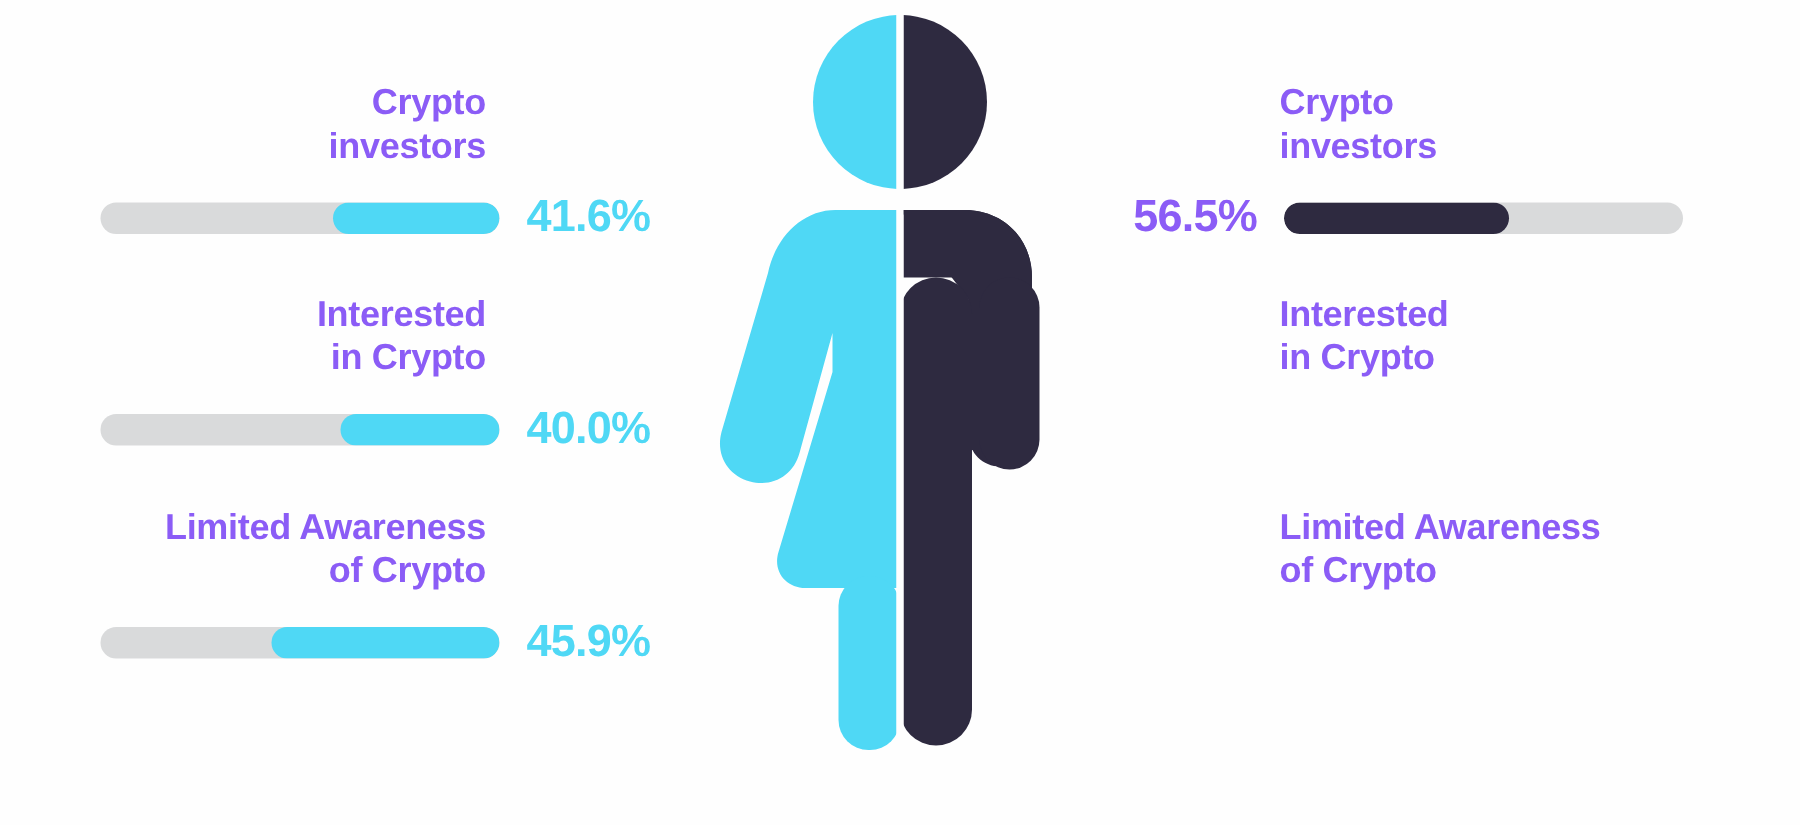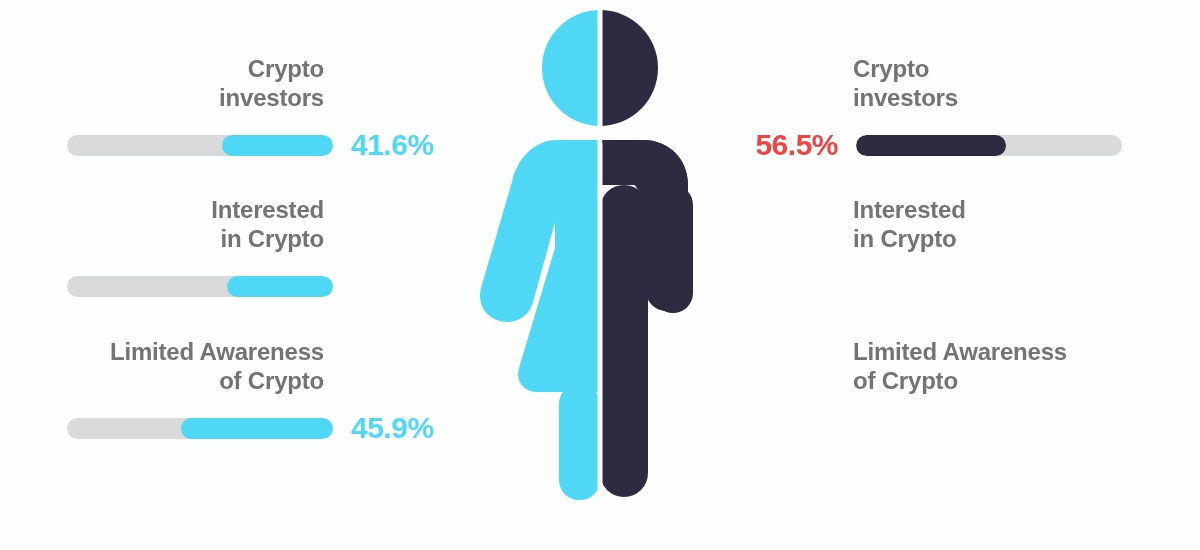--- a/index.html
+++ b/index.html
@@ -35,21 +35,21 @@
   .row-2 { top: 183px; }
   .row-3 { top: 325px; }
 
   
   .label {
     position: absolute;
     top: 12px;
     font-size: 24px;
     font-weight: 700;
     line-height: 29px;
-    color: #737373;
+    color: #8b5cf6;
     letter-spacing: -0.2px;
     white-space: pre-line;
   }
   .row.left .label {
     right: 146px;
     text-align: right;
   }
   .row.right .label {
     left: 118px;
     text-align: left;
@@ -90,21 +90,21 @@
     letter-spacing: -0.5px;
     flex: 0 0 auto;
   }
   .row.left .value {
     color: #4fd8f5;
     margin-left: 18px;
     text-align: left;
     width: 98px;
   }
   .row.right .value {
-    color: #ef4444;
+    color: #8b5cf6;
     margin-right: 18px;
     text-align: right;
     width: 98px;
     order: -1;
   }
 
   
   .figure {
     position: absolute;
     left: 455px;
@@ -130,20 +130,21 @@
     </div>
   </div>
 
   <div class="row left row-2">
     <div class="label">Interested
 in Crypto</div>
     <div class="bar-line">
       <div class="track">
         <div class="fill" style="width: 40%;"></div>
       </div>
+      <div class="value">40.0%</div>
     </div>
   </div>
 
   <div class="row left row-3">
     <div class="label">Limited Awareness
 of Crypto</div>
     <div class="bar-line">
       <div class="track">
         <div class="fill" style="width: 57.2%;"></div>
       </div>

